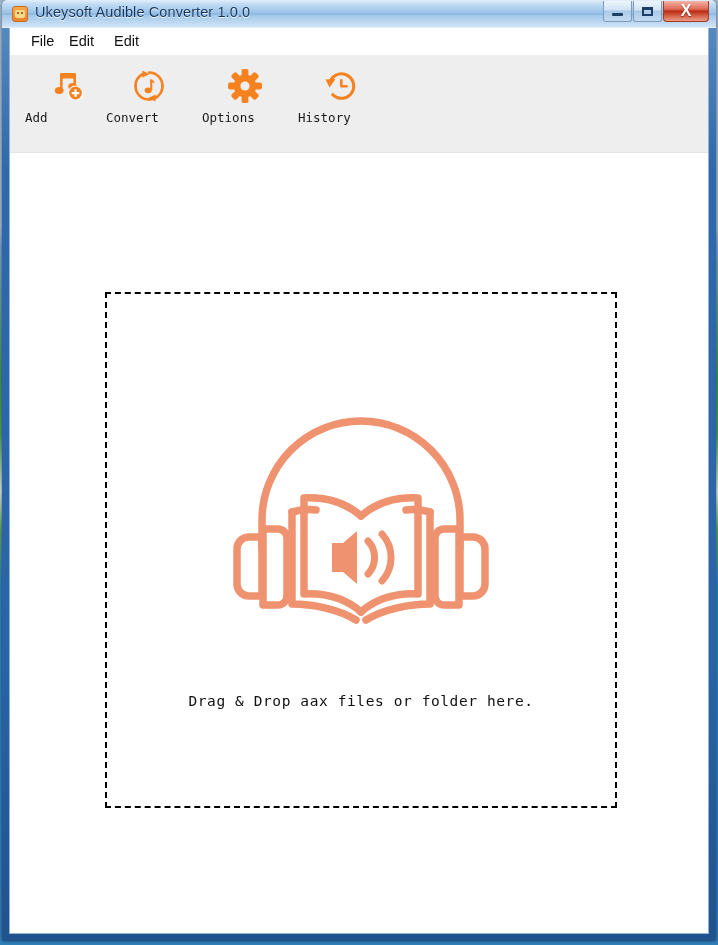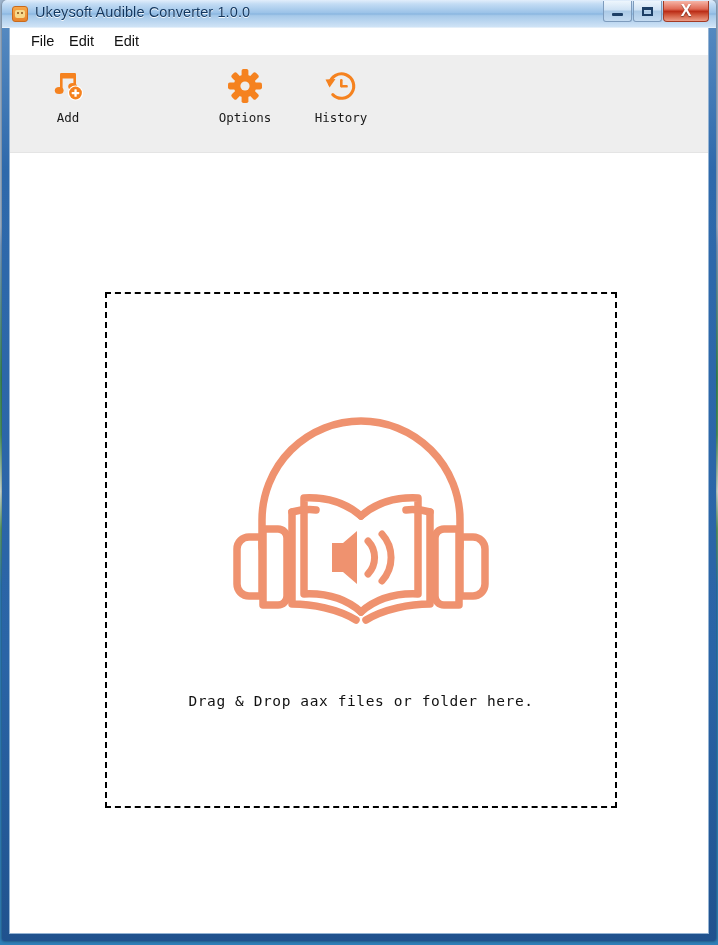--- a/index.html
+++ b/index.html
@@ -200,21 +200,21 @@
     width: 698px;
     height: 97px;
     background: #eeeeee;
     border-bottom: 1px solid #e4e4e4;
   }
   .tool-btn {
     position: absolute;
     top: 9px;
     width: 86px;
     height: 78px;
-    text-align: center;
+    text-align: left;
     cursor: default;
   }
   #tool-add     { left: 15px; }
   #tool-convert { left: 96px; }
   #tool-options { left: 192px; }
   #tool-history { left: 288px; }
 
   .tool-icon {
     height: 44px;
     display: flex;
@@ -334,20 +334,39 @@
 
             <circle cx="24.5" cy="24" r="7.6" fill="#ffffff"></circle>
             <circle cx="24.5" cy="24" r="6.4" fill="#F5821F"></circle>
             <rect x="23.4" y="20.2" width="2.3" height="7.6" fill="#ffffff" rx="0.6"></rect>
             <rect x="20.7" y="22.9" width="7.6" height="2.3" fill="#ffffff" rx="0.6"></rect>
           </svg>
         </div>
         <div class="tool-label">Add</div>
       </div>
 
+      <div class="tool-btn" id="tool-convert">
+        <div class="tool-icon">
+          <svg width="34" height="34" viewBox="0 0 34 34" aria-hidden="true">
+
+            <path d="M17 3.5 A13.5 13.5 0 0 1 30.5 17" fill="none" stroke="#F5821F" stroke-width="2.6" stroke-linecap="round"></path>
+            <path d="M30.5 17 A13.5 13.5 0 0 1 17 30.5" fill="none" stroke="#F5821F" stroke-width="2.6" stroke-linecap="round"></path>
+            <path d="M17 30.5 A13.5 13.5 0 0 1 3.5 17" fill="none" stroke="#F5821F" stroke-width="2.6" stroke-linecap="round"></path>
+            <path d="M3.5 17 A13.5 13.5 0 0 1 11 5" fill="none" stroke="#F5821F" stroke-width="2.6" stroke-linecap="round"></path>
+
+            <polygon points="10.5,1.5 17.5,5.2 10.2,8.6" fill="#F5821F"></polygon>
+            <polygon points="23.5,32.5 16.5,28.8 23.8,25.4" fill="#F5821F"></polygon>
+
+            <rect x="18.2" y="10.4" width="2.1" height="10.5" fill="#F5821F"></rect>
+            <path d="M18.2 10.4 Q22.6 11 22.6 14.6 Q20.9 12.5 18.2 13.2 Z" fill="#F5821F"></path>
+            <ellipse cx="16.2" cy="21.3" rx="3.6" ry="2.9" fill="#F5821F"></ellipse>
+          </svg>
+        </div>
+        <div class="tool-label">Convert</div>
+      </div>
 
       <div class="tool-btn" id="tool-options">
         <div class="tool-icon">
           <svg width="34" height="34" viewBox="0 0 34 34" aria-hidden="true">
             <g fill="#F5821F">
               <g transform="translate(17,17)">
                 <g>
                   <rect x="-3.4" y="-17" width="6.8" height="9" rx="1.8"></rect>
                   <rect x="-3.4" y="-17" width="6.8" height="9" rx="1.8" transform="rotate(45)"></rect>
                   <rect x="-3.4" y="-17" width="6.8" height="9" rx="1.8" transform="rotate(90)"></rect>

